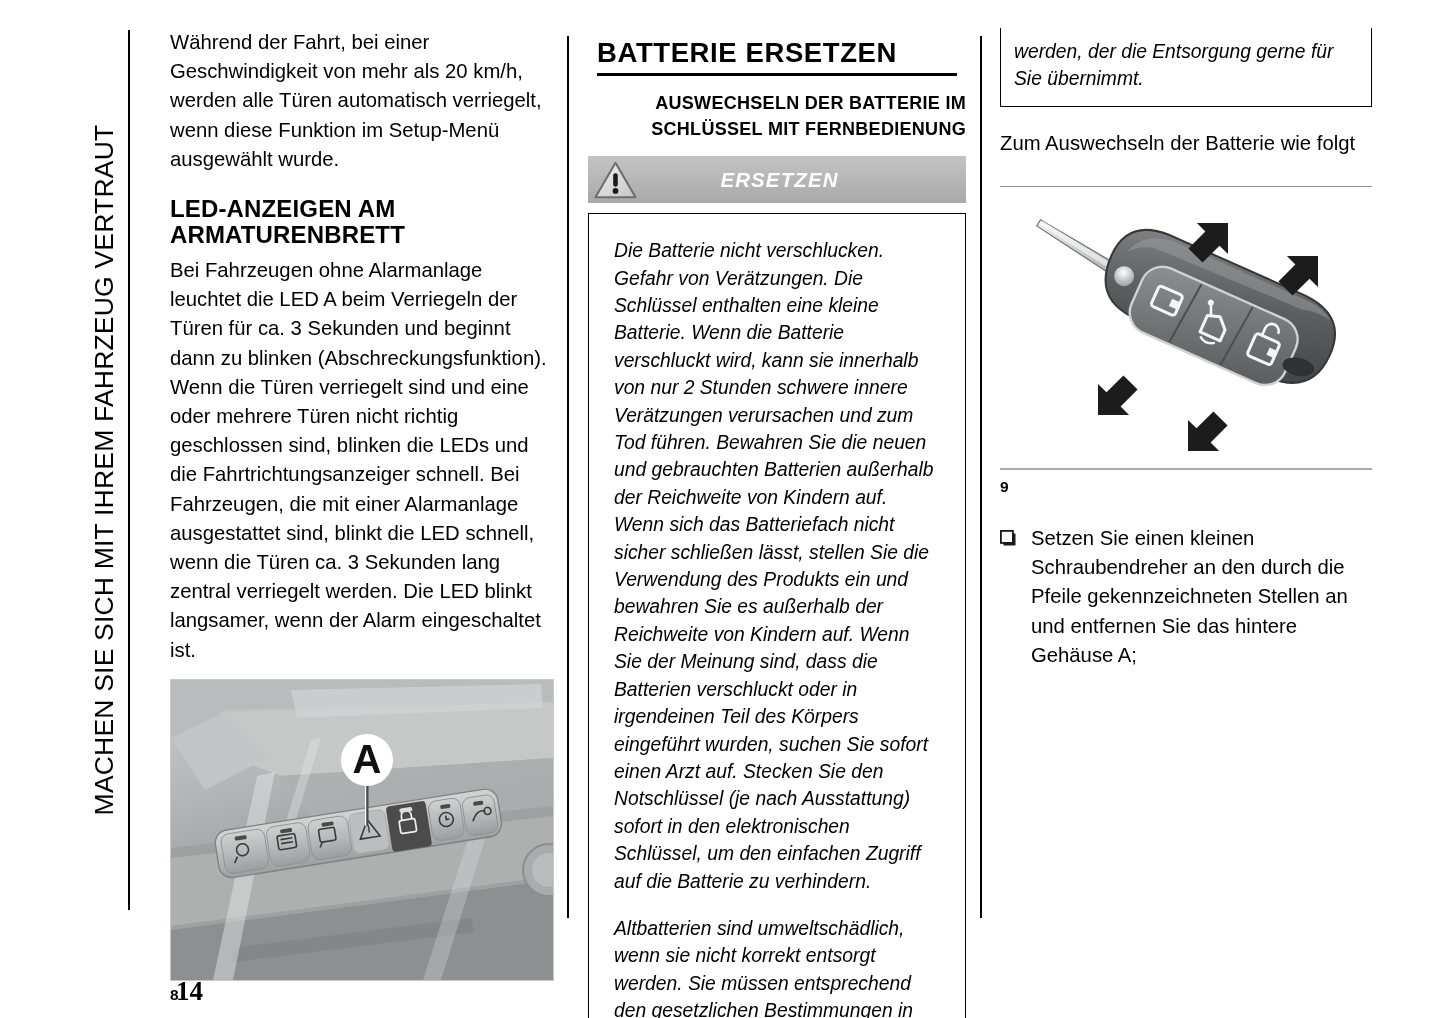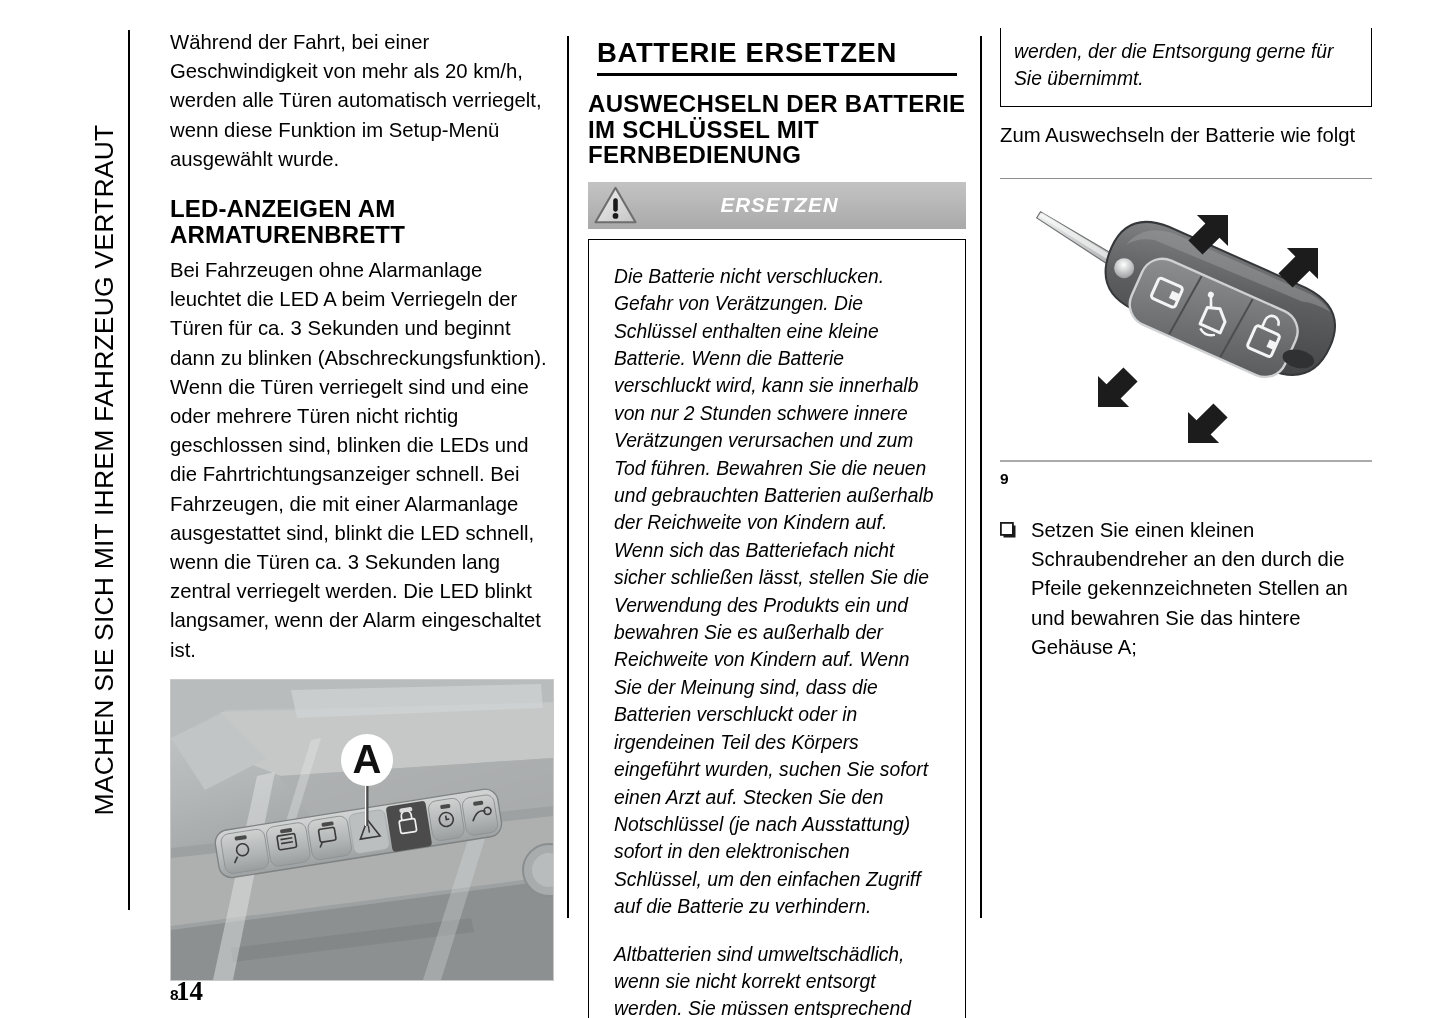--- a/index.html
+++ b/index.html
@@ -94,26 +94,27 @@
     padding-bottom: 4px;
     font-size: 27.5px;
     line-height: 32px;
     font-weight: bold;
     letter-spacing: 0.6px;
     border-bottom: 3.2px solid #000;
     font-family: "Liberation Sans", sans-serif;
   }
 
   h2.section {
-    margin: 15px 0 14px 0;
-    font-size: 24px;
+    margin: 15px 0 14px 8px;
+    font-size: 18px;
     line-height: 25.6px;
     font-weight: bold;
     letter-spacing: 0.3px;
     font-family: "Liberation Sans", sans-serif;
+    text-align: right;
   }
 
   
   .warn-header {
     height: 47px;
     background: linear-gradient(180deg, #c3c3c3 0%, #b9b9b9 40%, #a9a9a9 100%);
     display: flex;
     align-items: center;
     position: relative;
   }
@@ -363,21 +364,21 @@
       <p>Altbatterien sind umweltschädlich, wenn sie nicht korrekt entsorgt werden. Sie müssen entsprechend den gesetzlichen Bestimmungen in besonderen Behältern entsorgt oder können bei ihrem STELLANTIS-Servicenetz abgegeben</p>
     </div>
   </div>
 
   <div class="col col3">
 
     <div class="cont-box">
       <p>werden, der die Entsorgung gerne für Sie übernimmt.</p>
     </div>
 
-    <p class="body" style="margin-top:14px;">Zum Auswechseln der Batterie wie folgt</p>
+    <p class="body" style="margin-top:22px;">Zum Auswechseln der Batterie wie folgt</p>
 
     <hr class="thin">
 
     <div class="fig-wrap">
       <svg class="fig-img noborder" viewBox="0 0 372 272">
         <defs>
           <linearGradient id="bodyG" x1="0.15" y1="0" x2="0.85" y2="1">
             <stop offset="0%" stop-color="#7e8081"></stop>
             <stop offset="45%" stop-color="#5c5e5f"></stop>
             <stop offset="100%" stop-color="#434546"></stop>
@@ -458,20 +459,20 @@
       </svg>
       <div class="fig-num">9</div>
     </div>
 
     <ul class="sq">
       <li>
         <svg class="sq-mark" viewBox="0 0 17 17">
           <rect x="3.5" y="3.5" width="12" height="12" fill="#1a1a1a"></rect>
           <rect x="0.9" y="0.9" width="12" height="12" fill="#ffffff" stroke="#1a1a1a" stroke-width="1.8"></rect>
         </svg>
-        <span>Setzen Sie einen kleinen Schraubendreher an den durch die Pfeile gekennzeichneten Stellen an und bewahren Sie das hintere Gehäuse A;</span>
+        <span>Setzen Sie einen kleinen Schraubendreher an den durch die Pfeile gekennzeichneten Stellen an und entfernen Sie das hintere Gehäuse A;</span>
       </li>
     </ul>
   </div>
 
   <div class="page-num">14</div>
 
 </div>
 
 </body></html>

